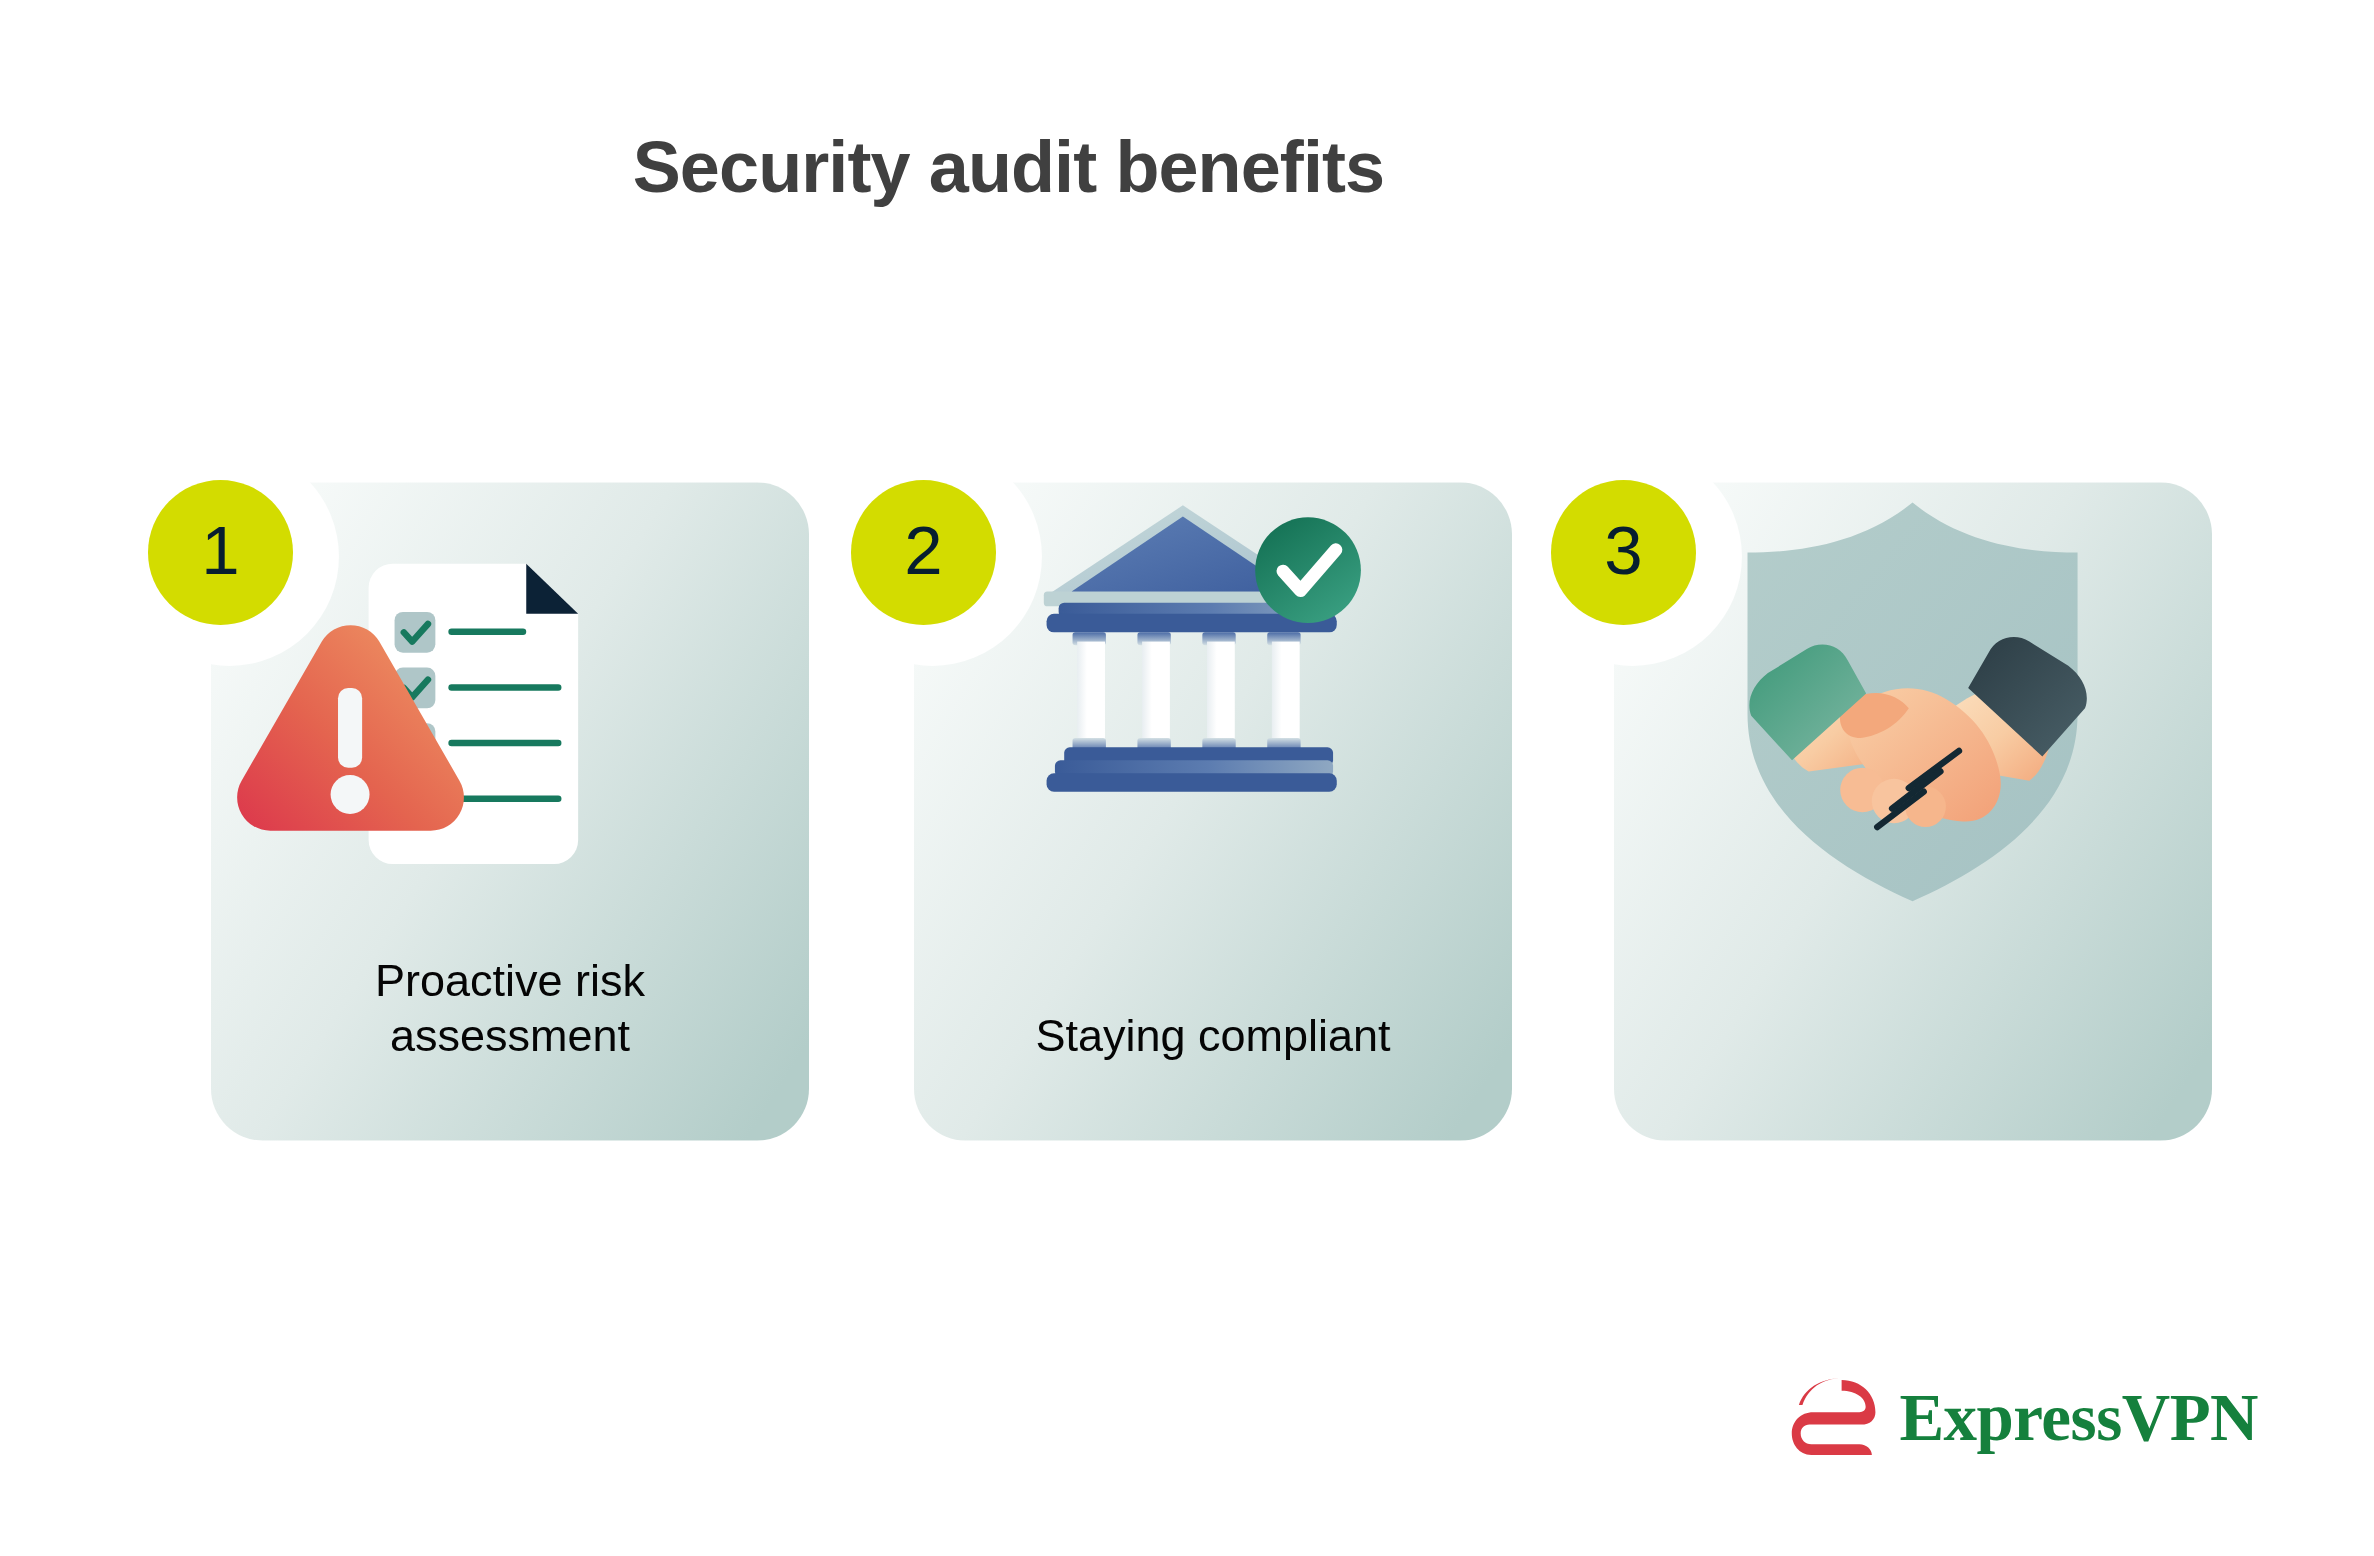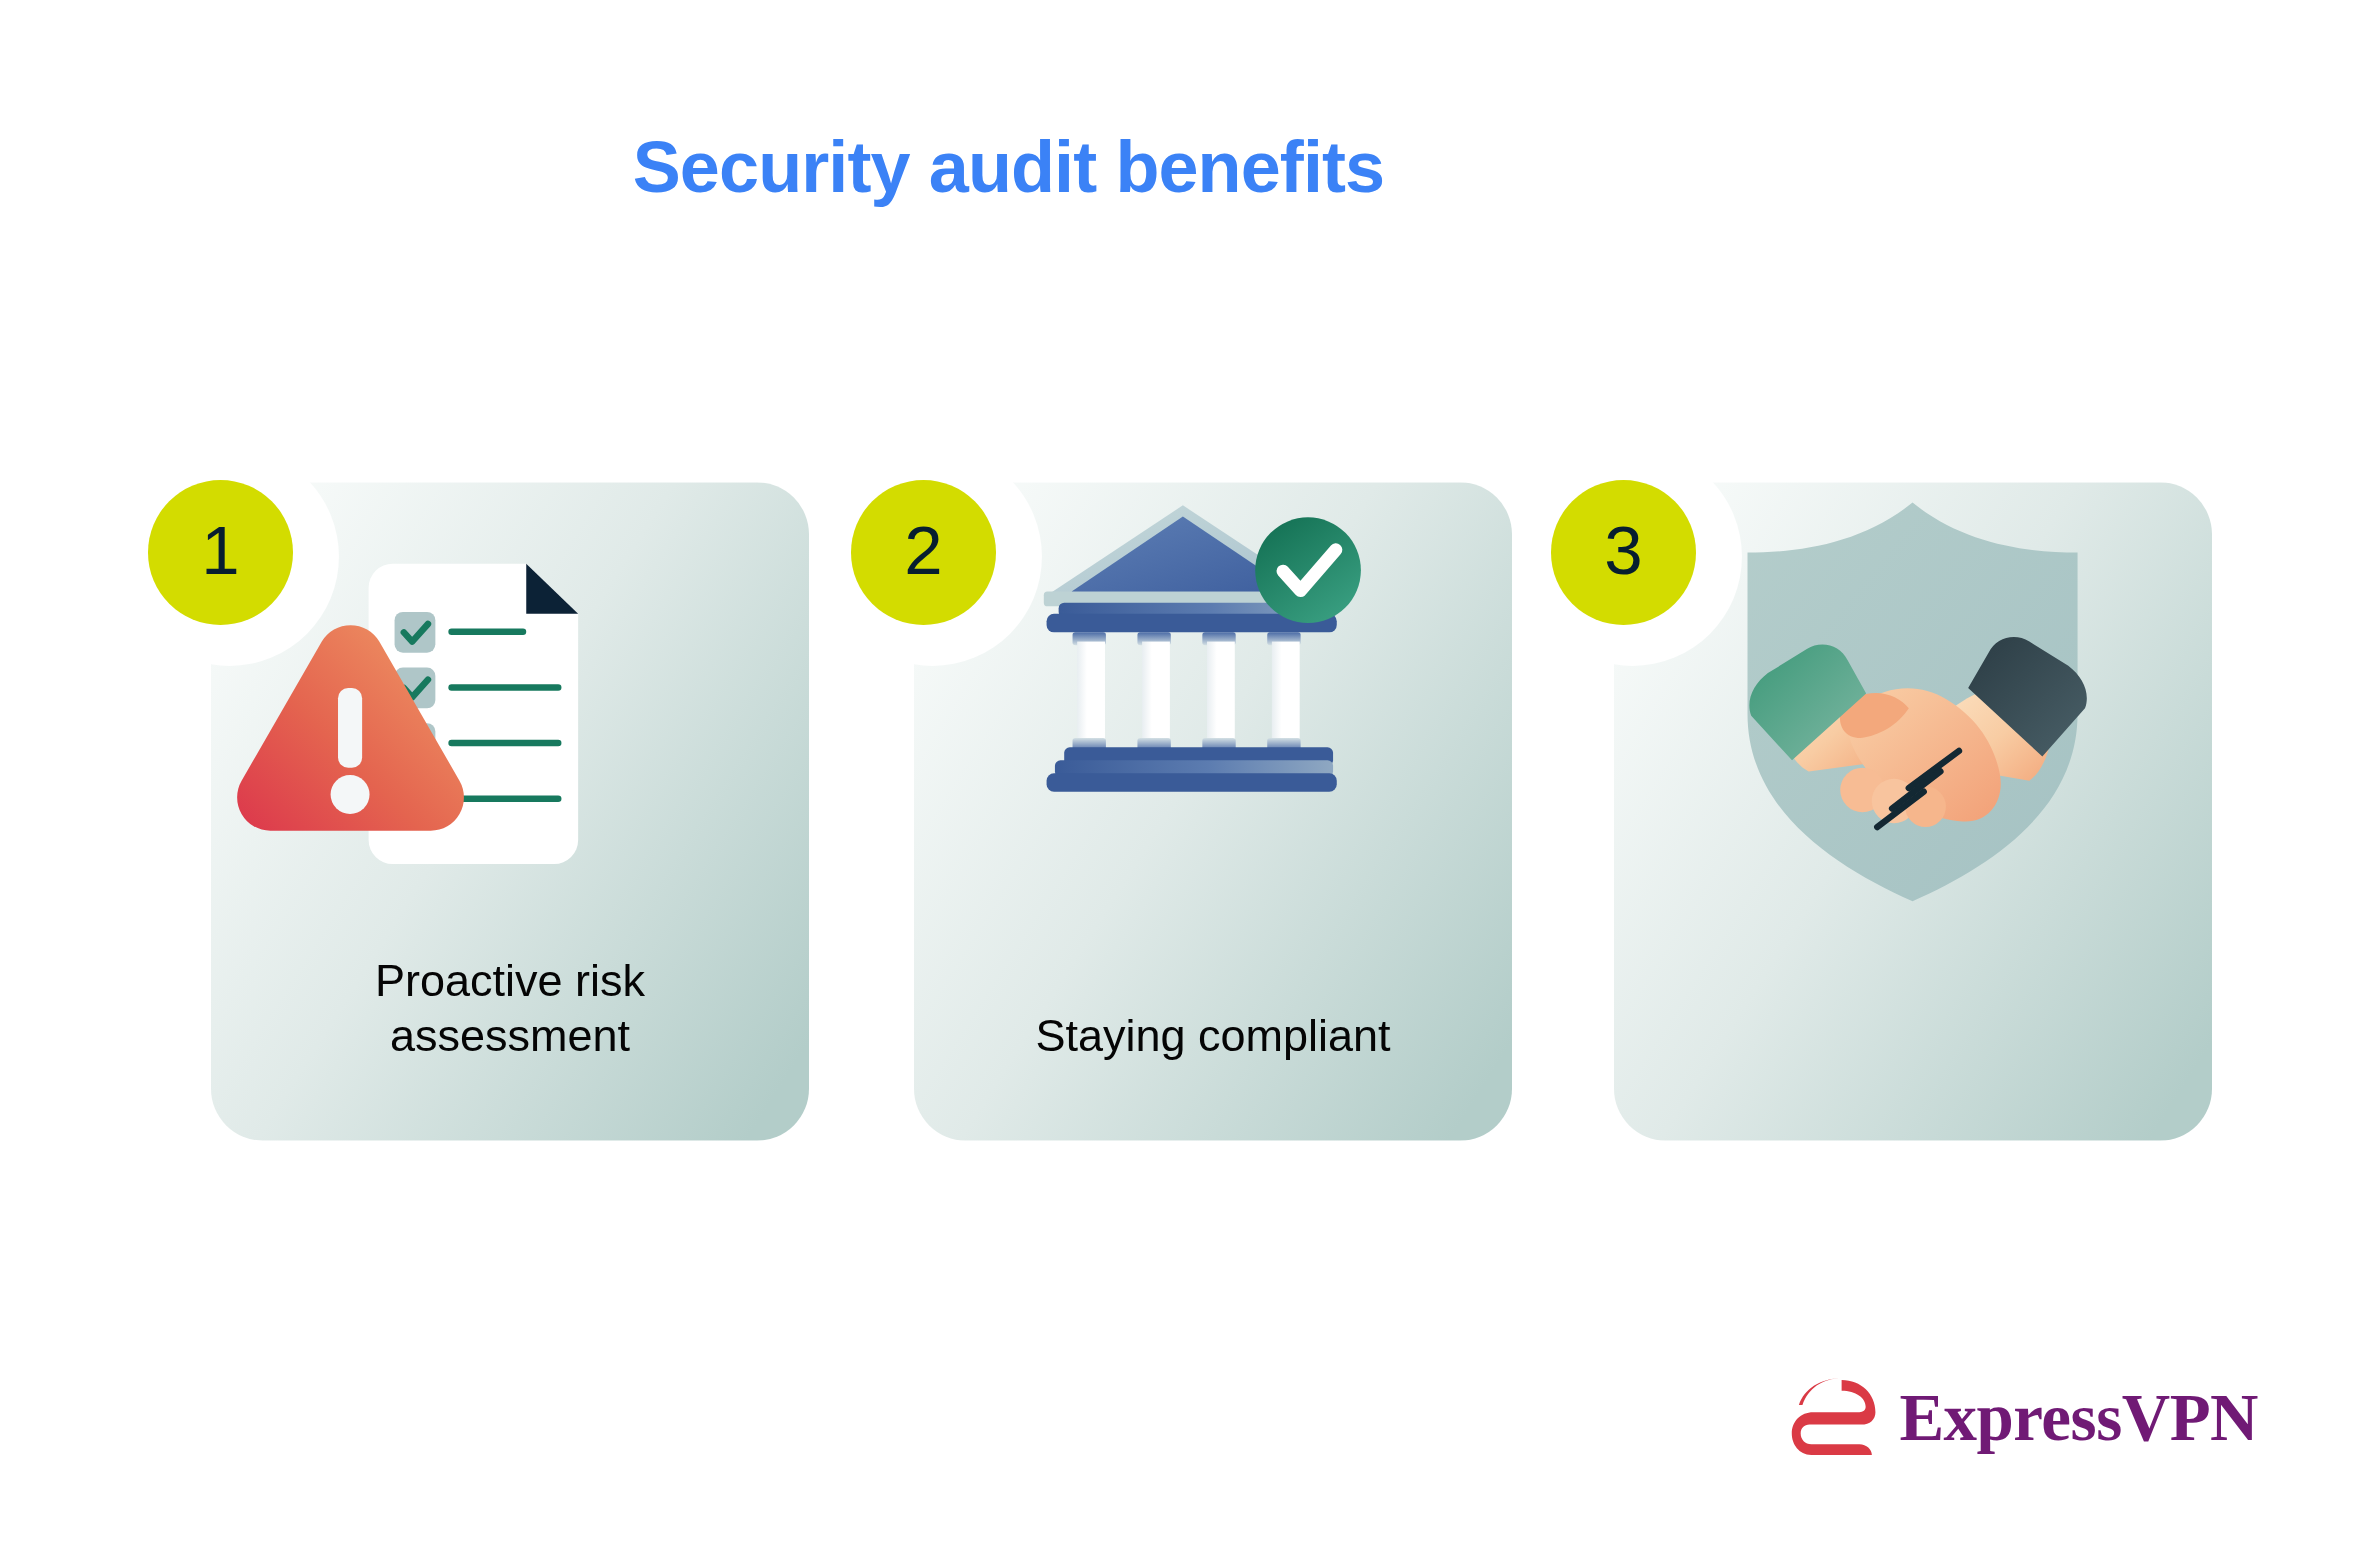--- a/index.html
+++ b/index.html
@@ -19,21 +19,21 @@
   
   .page-title {
     position: absolute;
     left: 0;
     top: 130px;
     width: 2017px;
     text-align: center;
     font-size: 72px;
     font-weight: 700;
     letter-spacing: -0.9px;
-    color: #3b82f6;
+    color: #404040;
     line-height: 1.05;
   }
 
   
   .cards-row {
     position: absolute;
     left: 0;
     top: 0;
     width: 2375px;
     height: 1556px;
@@ -109,21 +109,21 @@
     top: 1373px;
     display: flex;
     align-items: center;
     gap: 20.4px;
   }
   .brand-mark { width: 89px; height: 89px; flex: none; }
   .brand-word {
     font-family: "Liberation Serif", serif;
     font-size: 67px;
     font-weight: 700;
-    color: #701a75;
+    color: #15803d;
     letter-spacing: -0.5px;
     line-height: 1;
     white-space: nowrap;
   }
 </style>
 </head>
 <body>
 
 <div class="page-title">Security audit benefits</div>
 

